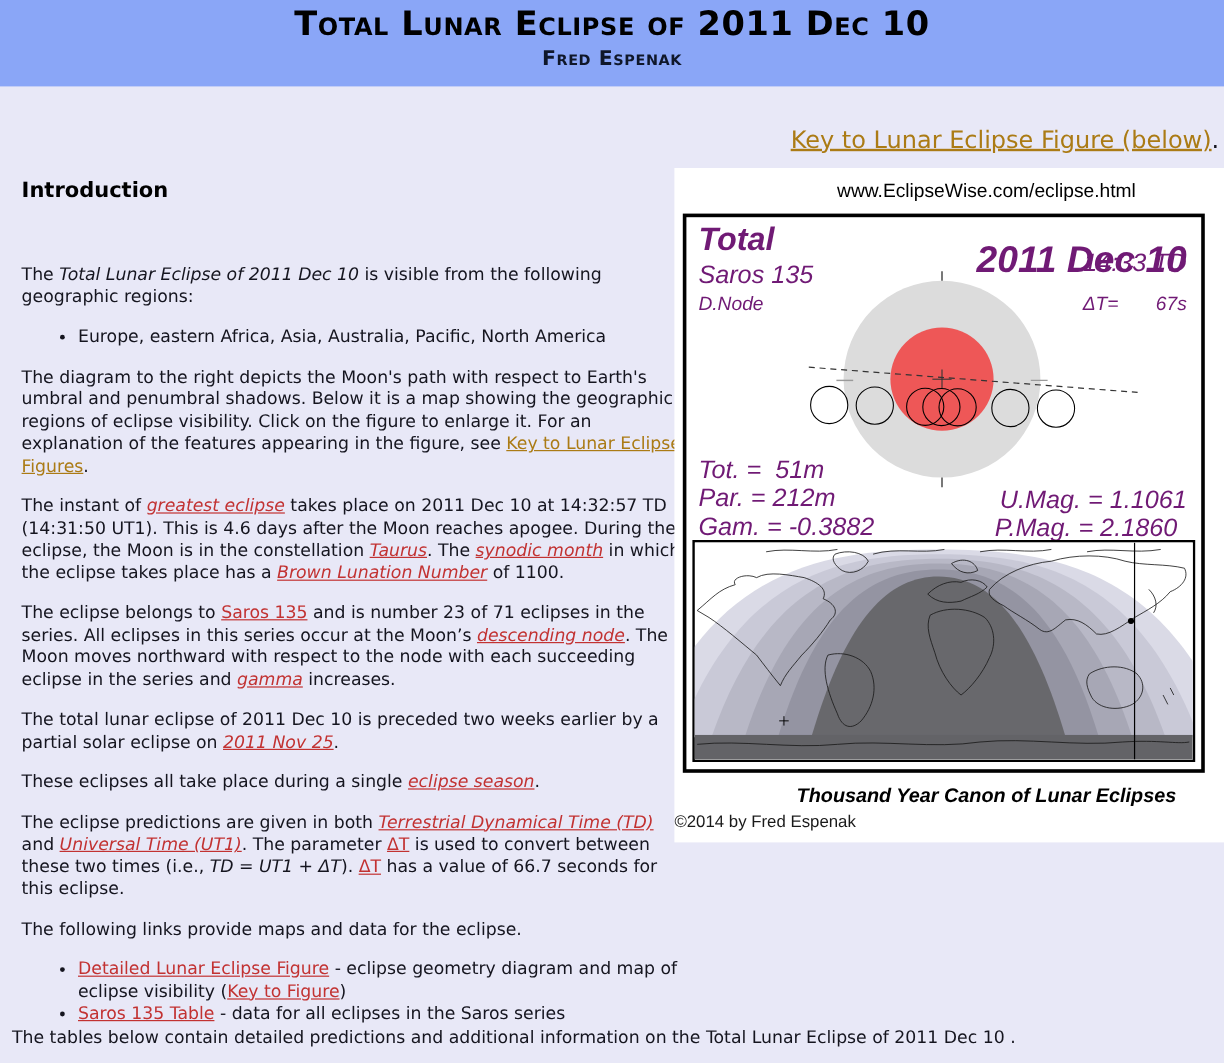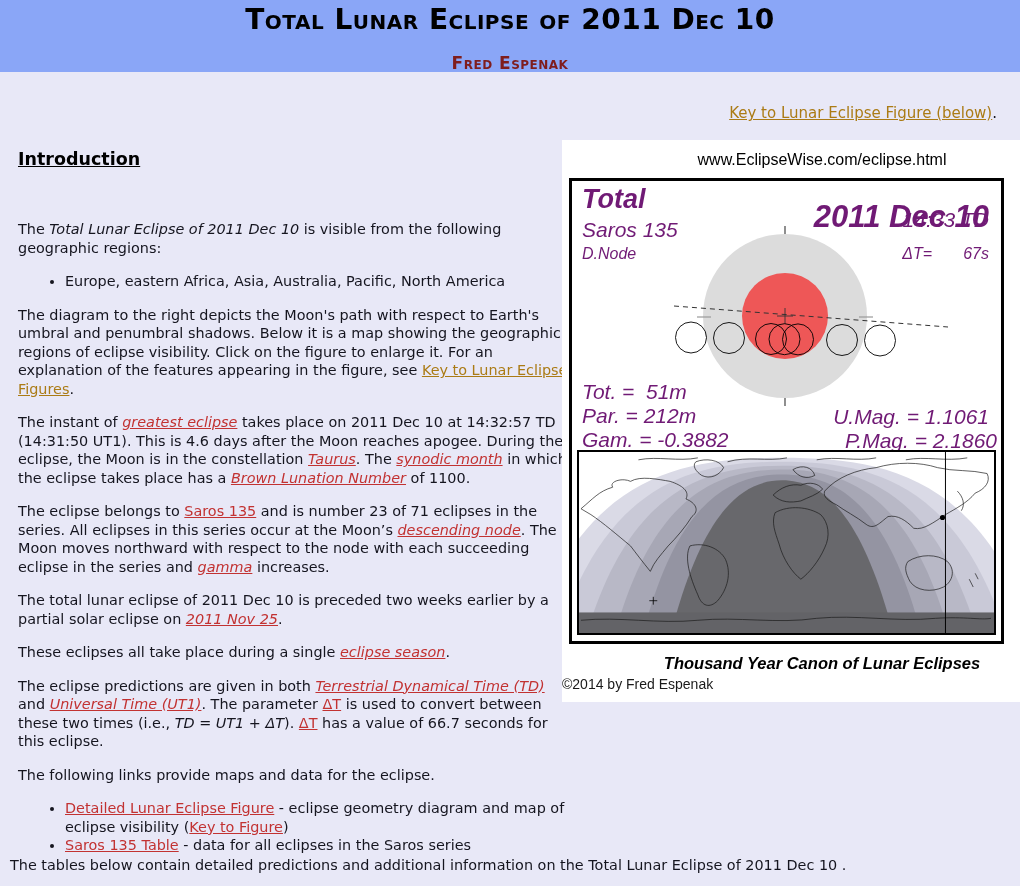--- a/index.html
+++ b/index.html
@@ -9,50 +9,50 @@
   *{box-sizing:border-box;}
   html,body{margin:0;padding:0;}
   body{
     width:1020px;height:886px;position:relative;overflow:hidden;
     background:var(--page_bg);color:var(--text);
     font-family:"DejaVu Sans",sans-serif;
   }
   
   .banner{position:absolute;left:0;top:0;width:1020px;height:72px;background:var(--header_bg);text-align:center;}
   .banner h1{margin:0;padding-top:4px;font-size:28px;line-height:32px;font-weight:bold;font-variant:small-caps;color:#000;letter-spacing:.5px;}
-  .banner .author{margin-top:17px;font-size:17px;font-weight:bold;font-variant:small-caps;color:#7f1d1d;letter-spacing:.5px;}
+  .banner .author{margin-top:3px;font-size:17px;font-weight:bold;font-variant:small-caps;color:#0f172a;letter-spacing:.5px;}
   
   a{cursor:pointer;}
   a.lg{color:var(--link_gold);text-decoration:underline;}
   a.lr{color:var(--link_red);text-decoration:underline;}
   .i, i{font-style:italic;}
-  .key-link-wrap{position:absolute;top:104px;right:23px;font-size:15px;}
+  .key-link-wrap{position:absolute;top:104px;right:4px;font-size:20px;}
   
   .intro{position:absolute;left:18px;top:149px;width:552px;font-size:14.4px;line-height:18.5px;}
-  .intro h2{font-size:17.5px;line-height:21px;margin:0 0 50px 0;color:#000;text-decoration:underline;}
+  .intro h2{font-size:17.5px;line-height:21px;margin:0 0 50px 0;color:#000;}
   .intro p{margin:15px 0;}
   .intro ul{margin:15px 0;padding-left:47px;}
   .intro li{margin:0;}
   .closing{position:absolute;left:10px;top:856px;width:1004px;font-size:14.4px;line-height:18.5px;}
   
   .figure{position:absolute;left:562px;top:140px;width:520px;height:562px;background:#ffffff;display:block;text-decoration:none;color:#000;}
   .fig-url{position:absolute;left:0;top:11px;width:100%;text-align:center;font-family:"Liberation Sans",sans-serif;font-size:16px;color:#000;}
   .fig-box{position:absolute;left:7px;top:38px;width:435px;height:466px;border:3px solid #000;background:#fff;}
   .fl{position:absolute;font-family:"Liberation Sans",sans-serif;color:#701a75;white-space:pre;font-style:italic;}
   .ft-total {left:10px;top:3px;font-size:27px;font-weight:bold;}
   .ft-date  {right:12px;top:18px;font-size:31px;font-weight:bold;}
   .ft-saros {left:10px;top:37px;font-size:21px;}
   .ft-time  {right:12px;top:27px;font-size:21px;}
   .ft-node  {left:10px;top:64px;font-size:16px;}
   .ft-dt    {right:12px;top:64px;font-size:16px;}
   .ft-tot   {left:10px;top:199px;font-size:21px;}
   .ft-par   {left:10px;top:223px;font-size:21px;}
   .ft-gam   {left:10px;top:247px;font-size:21px;}
   .ft-umag  {right:12px;top:224px;font-size:21px;}
-  .ft-pmag  {right:4px;top:248px;font-size:21px;}
+  .ft-pmag  {right:20px;top:248px;font-size:21px;}
   .shadow-svg{position:absolute;left:0;top:0;}
   .map{position:absolute;left:5px;top:269px;width:419px;height:185px;border:2px solid #000;background:#fff;}
   .map svg{display:block;width:100%;height:100%;}
   .fig-cap1{position:absolute;left:0;top:514px;width:100%;text-align:center;font-family:"Liberation Sans",sans-serif;font-size:16.5px;font-weight:bold;font-style:italic;color:#000000;}
   .fig-cap2{position:absolute;left:0;top:536px;width:100%;font-family:"Liberation Sans",sans-serif;font-size:14px;color:#1a1a1a;}
 </style>
 </head>
 <body>
 
 <div class="banner">

